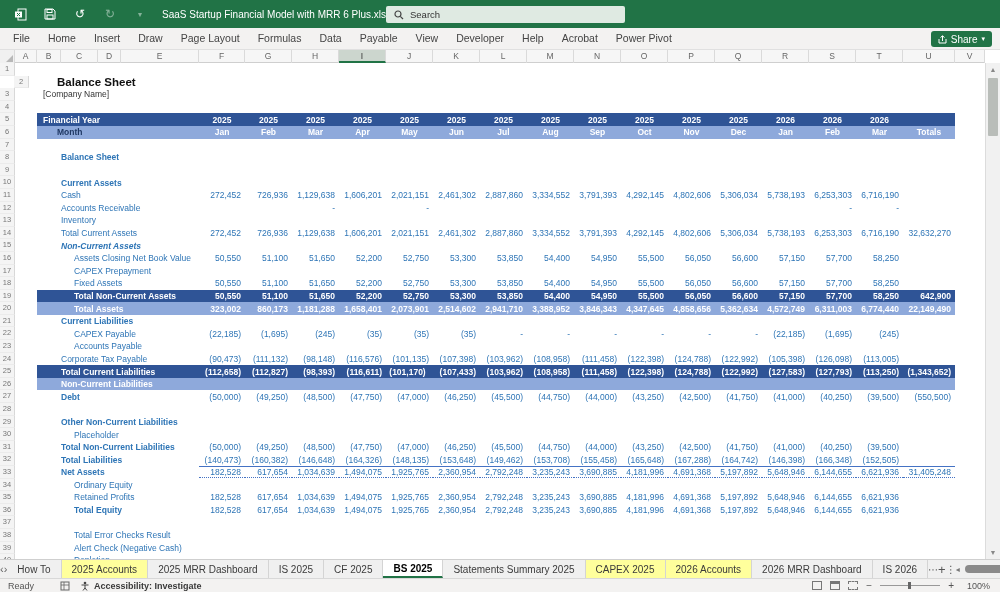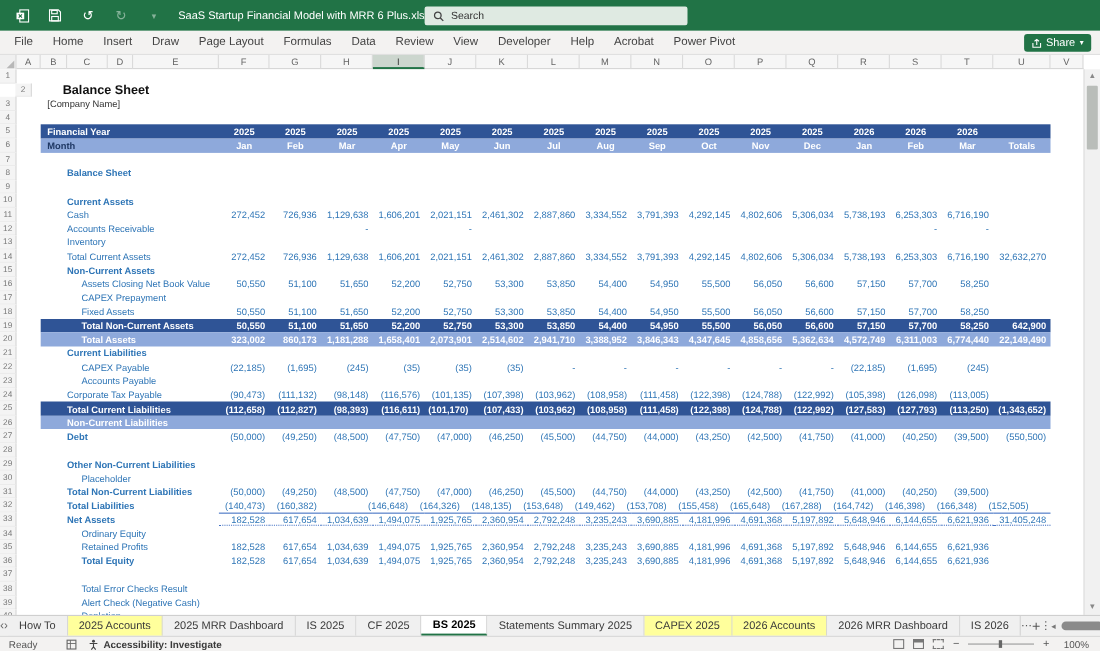--- a/index.html
+++ b/index.html
@@ -123,21 +123,21 @@
 
   <div class="menubar">
     <div class="menu-items">
         <div class="menu-item">File</div>
         <div class="menu-item">Home</div>
         <div class="menu-item">Insert</div>
         <div class="menu-item">Draw</div>
         <div class="menu-item">Page Layout</div>
         <div class="menu-item">Formulas</div>
         <div class="menu-item">Data</div>
-        <div class="menu-item">Review</div>
+        <div class="menu-item">Payable</div>
         <div class="menu-item">View</div>
         <div class="menu-item">Developer</div>
         <div class="menu-item">Help</div>
         <div class="menu-item">Acrobat</div>
         <div class="menu-item">Power Pivot</div>
       </div>
     <div class="share-btn">
       <span style="display:flex;">
         <svg width="9" height="9" viewBox="0 0 9 9">
             <path d="M4.5 6V1M2.5 2.5L4.5.8l2 1.7" stroke="#fff" stroke-width="1" fill="none"></path>
@@ -293,21 +293,21 @@
           <div class="val" style="width: 47px;">2026</div>
           <div class="val" style="width: 47px;">2026</div>
           <div class="val" style="width: 52px;"></div>
         </div>
         <div class="colV"></div>
       </div>
       <div class="row banner-light centered">
         <div class="rownum">6</div>
         <div class="colA"></div>
         <div class="band banner-light">
-          <div class="label ldark" style="padding-left: 6px;">Month</div>
+          <div class="label ldark" style="padding-left: 20px;">Month</div>
           <div class="val" style="width: 46px;">Jan</div>
           <div class="val" style="width: 47px;">Feb</div>
           <div class="val" style="width: 47px;">Mar</div>
           <div class="val" style="width: 47px;">Apr</div>
           <div class="val" style="width: 47px;">May</div>
           <div class="val" style="width: 47px;">Jun</div>
           <div class="val" style="width: 47px;">Jul</div>
           <div class="val" style="width: 47px;">Aug</div>
           <div class="val" style="width: 47px;">Sep</div>
           <div class="val" style="width: 47px;">Oct</div>
@@ -509,21 +509,21 @@
           <div class="val" style="width: 47px;">6,253,303</div>
           <div class="val" style="width: 47px;">6,716,190</div>
           <div class="val" style="width: 52px;">32,632,270</div>
         </div>
         <div class="colV"></div>
       </div>
       <div class="row bold">
         <div class="rownum">15</div>
         <div class="colA"></div>
         <div class="band">
-          <div class="label" style="padding-left: 24px;">Non-Current Assets</div>
+          <div class="label" style="padding-left: 24px; font-style: italic;">Non-Current Assets</div>
           <div class="val" style="width: 46px;"></div>
           <div class="val" style="width: 47px;"></div>
           <div class="val" style="width: 47px;"></div>
           <div class="val" style="width: 47px;"></div>
           <div class="val" style="width: 47px;"></div>
           <div class="val" style="width: 47px;"></div>
           <div class="val" style="width: 47px;"></div>
           <div class="val" style="width: 47px;"></div>
           <div class="val" style="width: 47px;"></div>
           <div class="val" style="width: 47px;"></div>
@@ -920,21 +920,21 @@
         </div>
         <div class="colV"></div>
       </div>
       <div class="row bold">
         <div class="rownum">32</div>
         <div class="colA"></div>
         <div class="band">
           <div class="label" style="padding-left: 24px;">Total Liabilities</div>
           <div class="val" style="width: 46px;">(140,473)</div>
           <div class="val" style="width: 47px;">(160,382)</div>
-          <div class="val" style="width: 47px; margin-left: 36px;">(146,648)</div>
+          <div class="val" style="width: 47px;">(146,648)</div>
           <div class="val" style="width: 47px;">(164,326)</div>
           <div class="val" style="width: 47px;">(148,135)</div>
           <div class="val" style="width: 47px;">(153,648)</div>
           <div class="val" style="width: 47px;">(149,462)</div>
           <div class="val" style="width: 47px;">(153,708)</div>
           <div class="val" style="width: 47px;">(155,458)</div>
           <div class="val" style="width: 47px;">(165,648)</div>
           <div class="val" style="width: 47px;">(167,288)</div>
           <div class="val" style="width: 47px;">(164,742)</div>
           <div class="val" style="width: 47px;">(146,398)</div>

